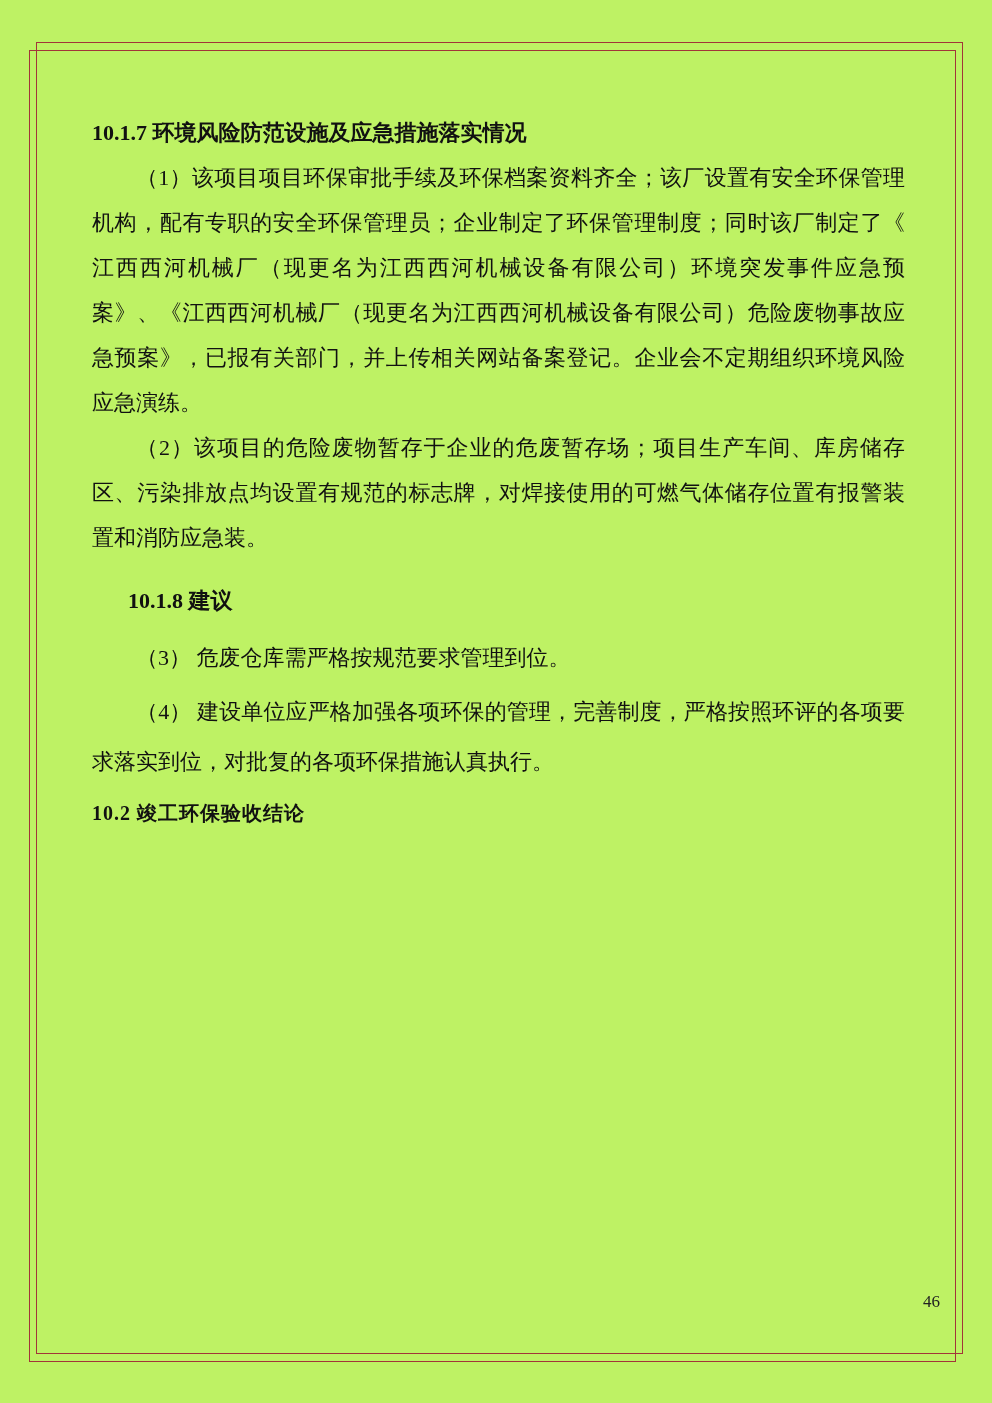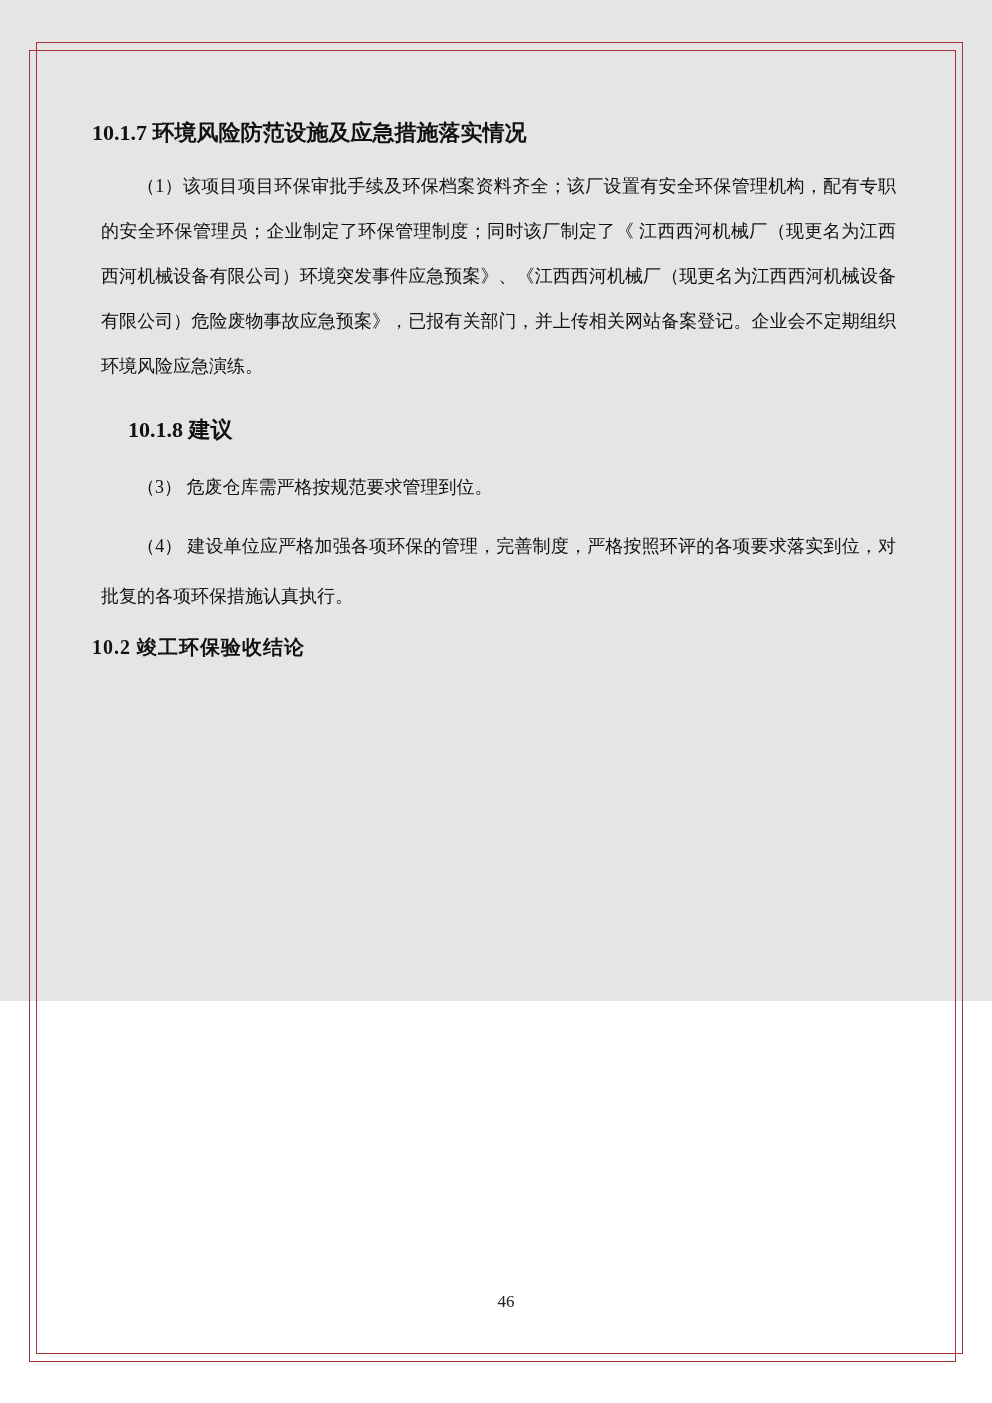--- a/index.html
+++ b/index.html
@@ -6,22 +6,22 @@
     margin: 0;
     padding: 0;
     background: #ffffff;
     width: 992px;
     height: 1403px;
     overflow: hidden;
   }
   .page {
     position: relative;
     width: 992px;
-    height: 1001px;
-    background: #e5e5e5;
+    height: 1403px;
+    background: #bef264;
     font-family: "Liberation Serif", "DejaVu Serif", serif;
     color: #111111;
     text-decoration: underline;
   }
   .border-a {
     position: absolute;
     left: 36px;
     top: 42px;
     width: 925px;
     height: 1310px;
@@ -54,56 +54,56 @@
     margin-left: 36px;
   }
   .h-main {
     font-size: 20px;
     font-weight: bold;
     line-height: 45px;
     margin: 2px 0 0 0;
     letter-spacing: 1px;
   }
   .body {
-    font-size: 18px;
+    font-size: 22px;
     line-height: 45px;
     text-align: justify;
     text-indent: 2em;
-    margin: 9px;
+    margin: 0;
     word-break: break-all;
   }
   .loose {
     line-height: 50px;
     margin-bottom: 4px;
   }
   .page-number {
     position: absolute;
     top: 1292px;
     left: 0;
     width: 940px;
-    text-align: center;
+    text-align: right;
     font-size: 17px;
     color: #222222;
-    padding-left: 36px;
   }
 </style>
 </head>
 <body>
 
 <div class="page">
 
   <div class="border-a"></div>
   <div class="border-b"></div>
 
   <div class="content">
 
     <h2 class="h-sub">10.1.7 环境风险防范设施及应急措施落实情况</h2>
 
     <p class="body">（1）该项目项目环保审批手续及环保档案资料齐全；该厂设置有安全环保管理机构，配有专职的安全环保管理员；企业制定了环保管理制度；同时该厂制定了《 江西西河机械厂（现更名为江西西河机械设备有限公司）环境突发事件应急预案》、《江西西河机械厂（现更名为江西西河机械设备有限公司）危险废物事故应急预案》，已报有关部门，并上传相关网站备案登记。企业会不定期组织环境风险应急演练。</p>
 
+    <p class="body">（2）该项目的危险废物暂存于企业的危废暂存场；项目生产车间、库房储存区、污染排放点均设置有规范的标志牌，对焊接使用的可燃气体储存位置有报警装置和消防应急装。</p>
 
     <h2 class="h-sub h-1018">10.1.8 建议</h2>
 
 
 
     <p class="body loose">（3） 危废仓库需严格按规范要求管理到位。</p>
 
     <p class="body loose">（4） 建设单位应严格加强各项环保的管理，完善制度，严格按照环评的各项要求落实到位，对批复的各项环保措施认真执行。</p>
 
     <h2 class="h-main">10.2 竣工环保验收结论</h2>

